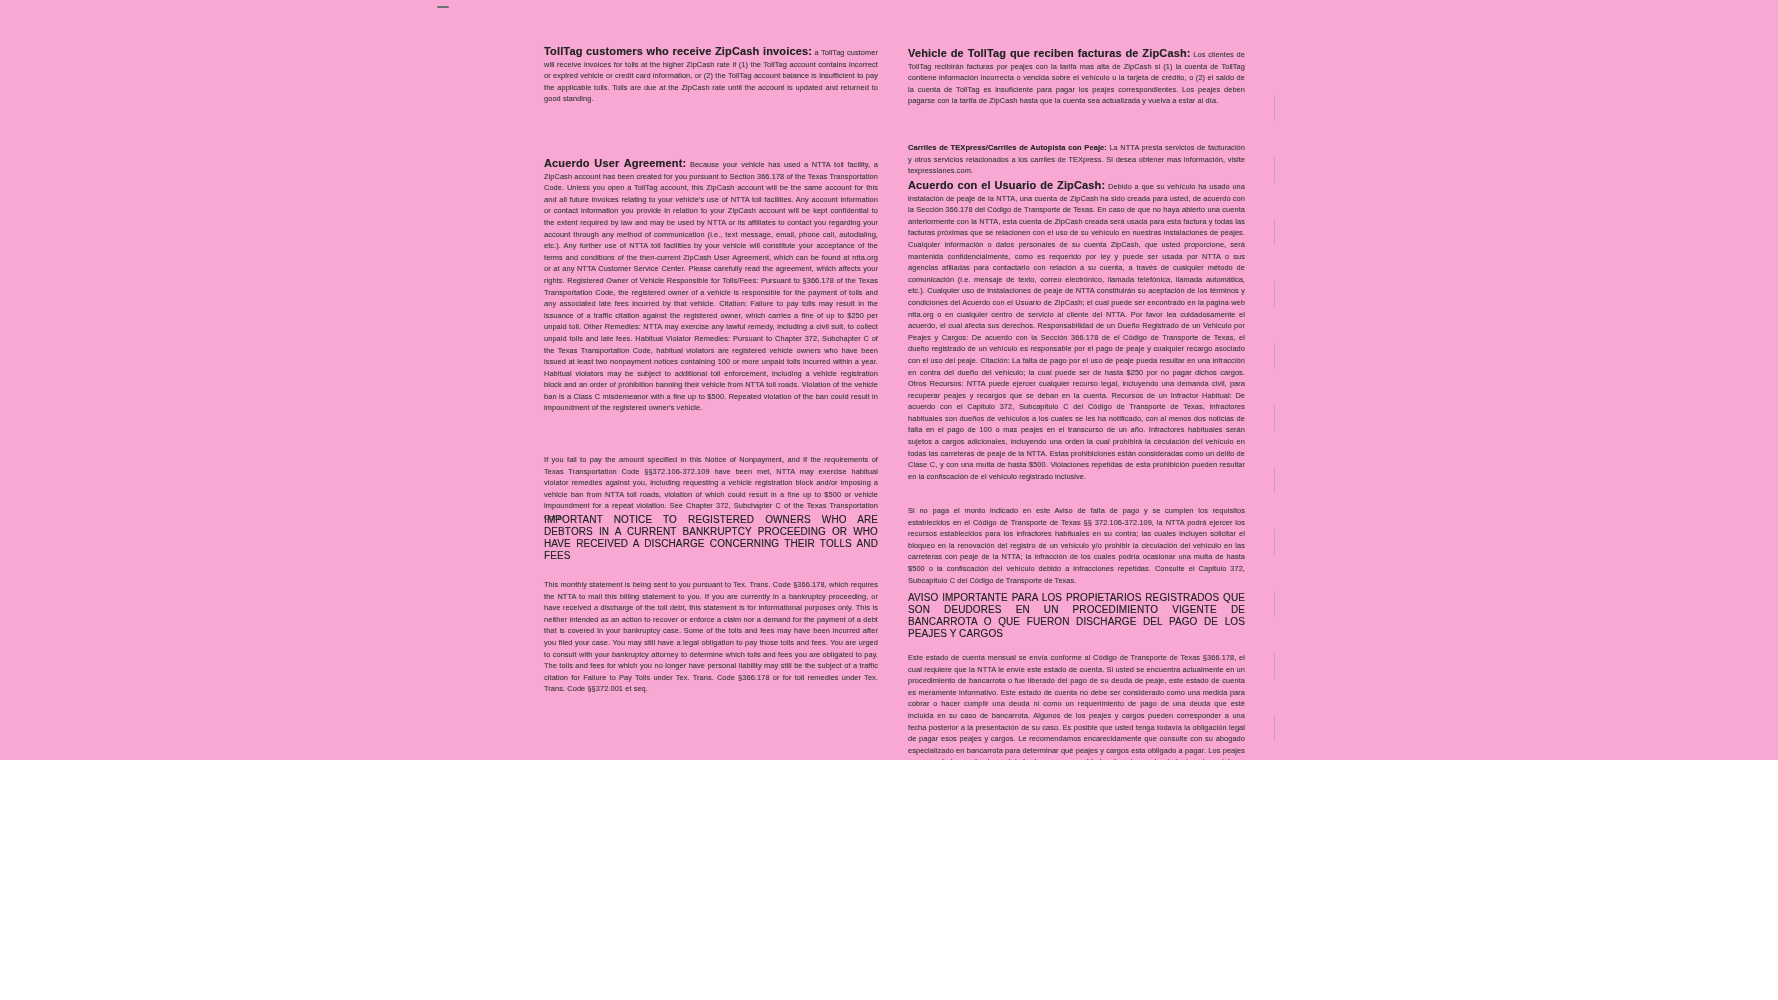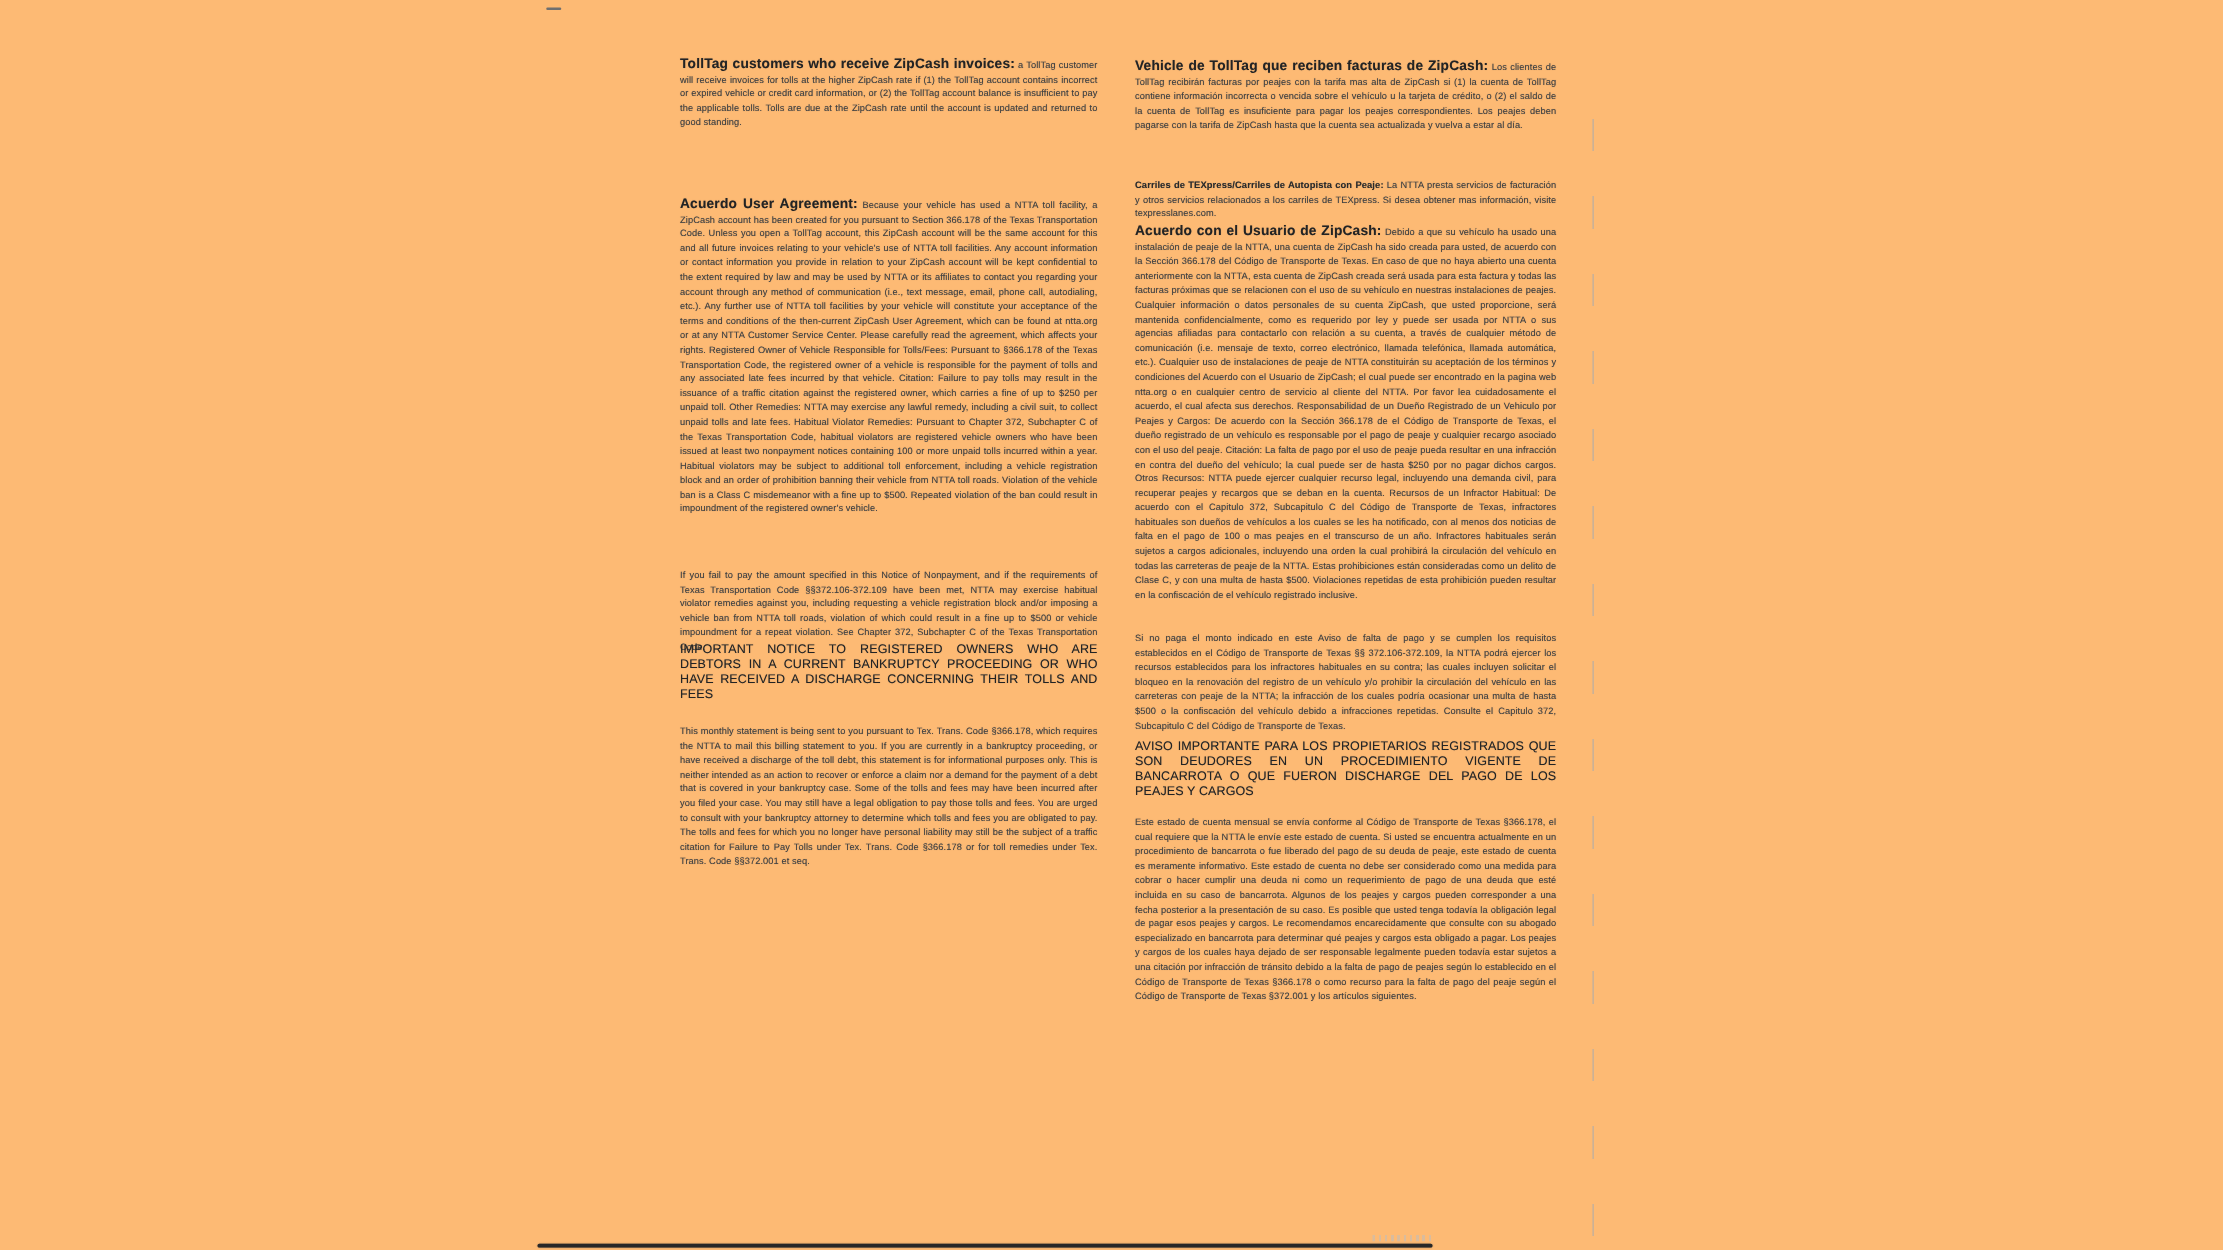--- a/index.html
+++ b/index.html
@@ -1,17 +1,17 @@
 <!DOCTYPE html>
 <html><head>
 <meta charset="utf-8">
 <style>
   html,body{margin:0;padding:0;background:#ffffff;}
   .page{
-    position:relative;width:1778px;height:1000px;background:#fdba74;overflow:hidden;
+    position:relative;width:1778px;height:760px;background:#f9a8d4;overflow:hidden;
     font-family:"Liberation Sans", sans-serif;
   }
   .col{position:absolute;top:0;height:1000px;
     color:#3e3e3e;
     text-shadow:0 0 0.7px rgba(80,80,80,0.55);
   }
   .col-en{left:544px;width:334px;}
   .col-es{left:908px;width:337px;}
   .para{
     position:absolute;left:0;right:0;margin:0;

